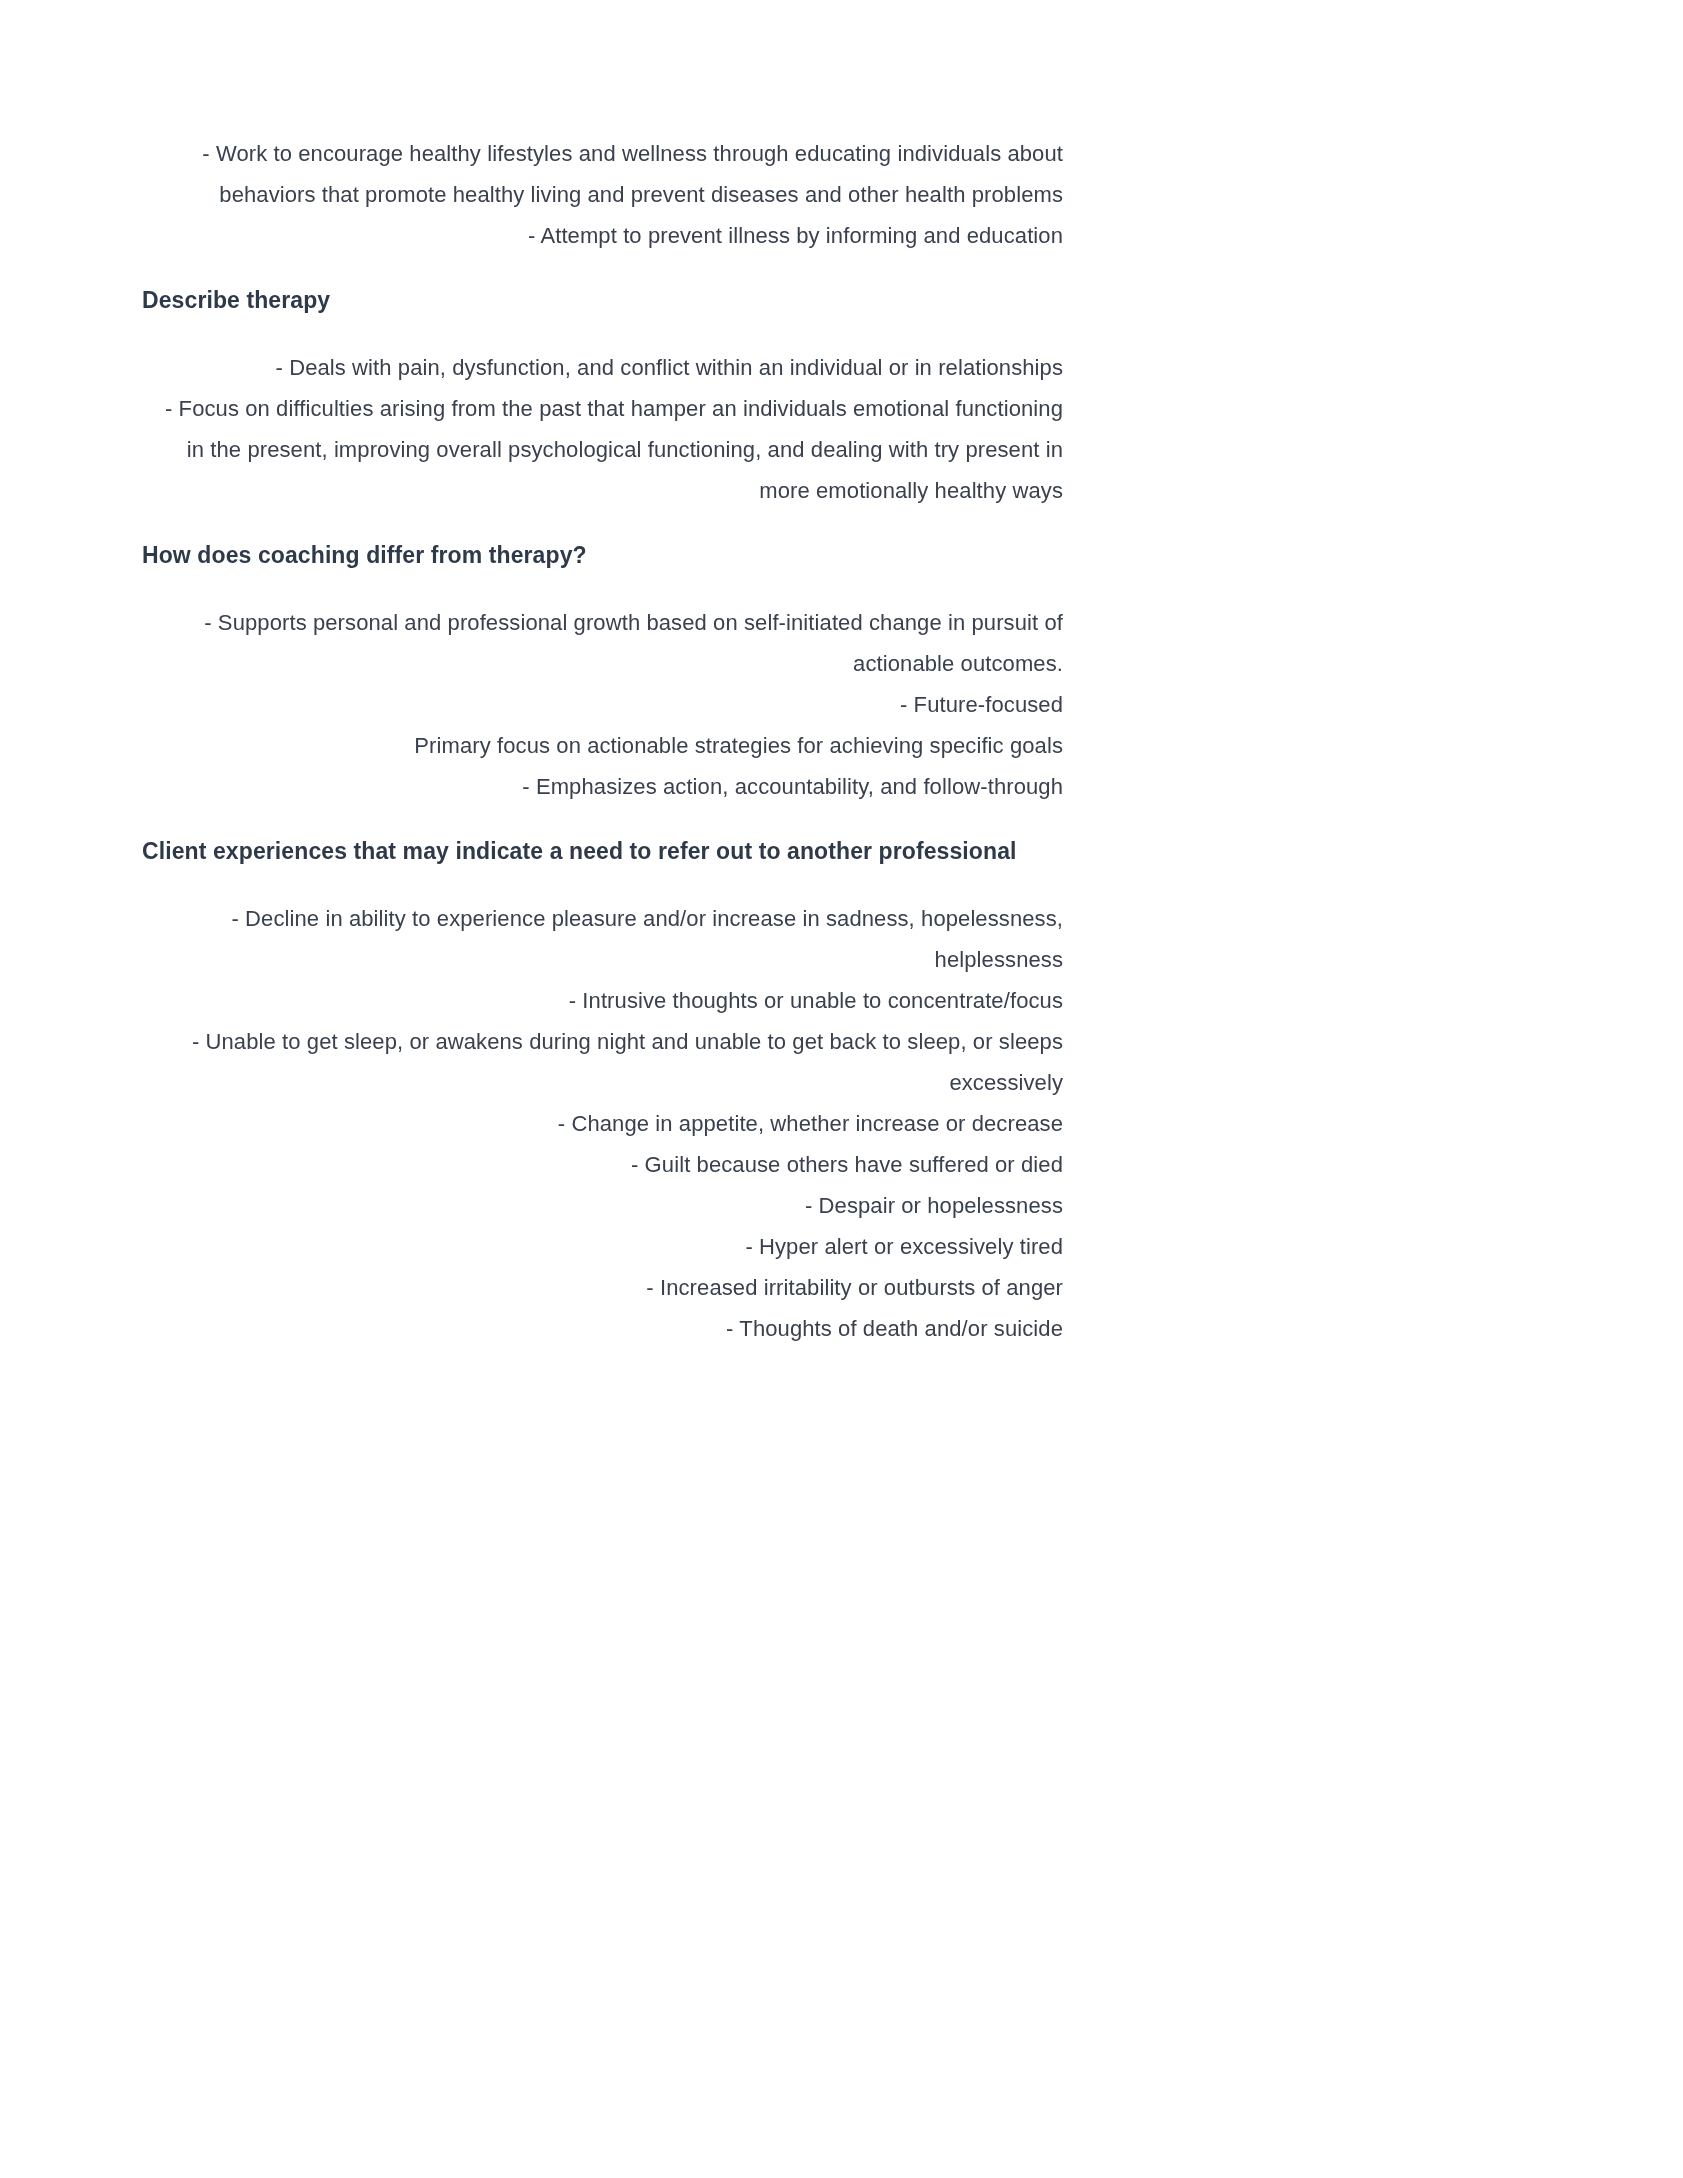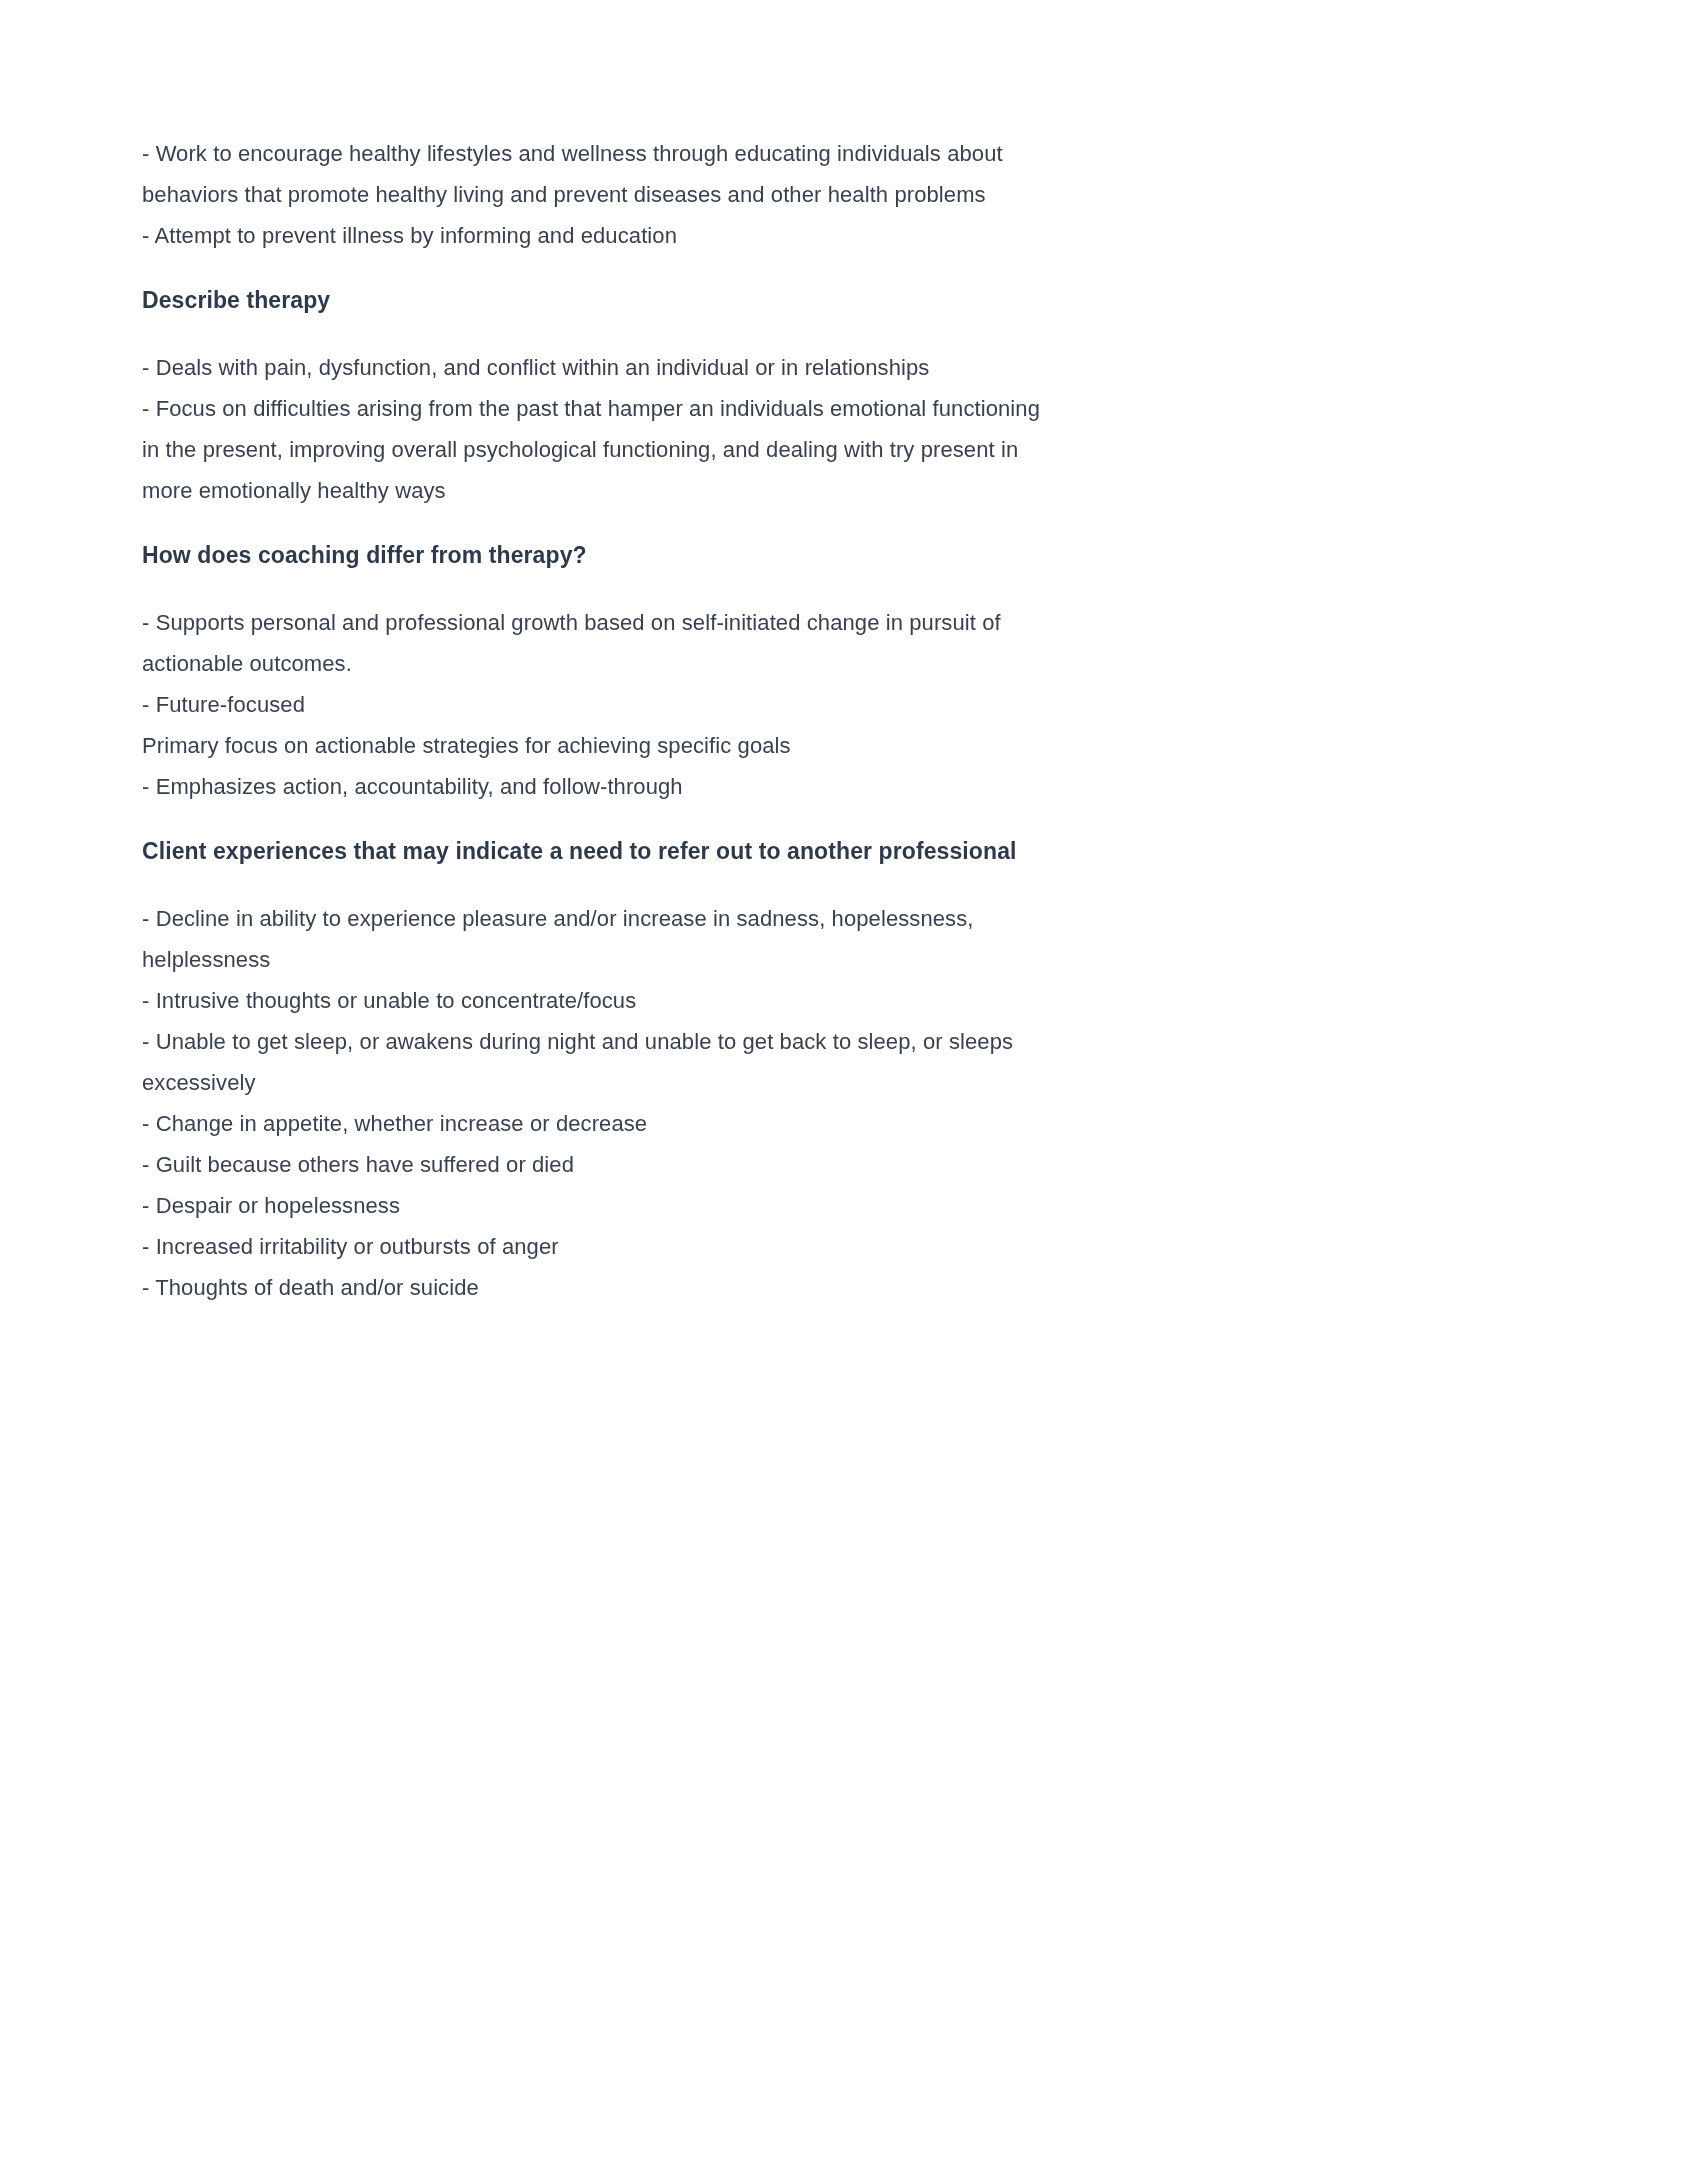--- a/index.html
+++ b/index.html
@@ -24,20 +24,21 @@
     font-size: 22px;
     line-height: 41px;
     font-weight: 400;
     letter-spacing: 0.1px;
   }
   .para {
     margin: 0 0 24px 0;
   }
   .line {
     display: block;
+    text-align: right;
   }
   h2.heading {
     margin: 8px 0 26px 0;
     font-size: 23px;
     line-height: 41px;
     font-weight: 700;
     color: #2e3a4a;
     letter-spacing: 0.1px;
   }
 </style>
@@ -70,19 +71,20 @@
 
     <h2 class="heading">Client experiences that may indicate a need to refer out to another professional</h2>
 
     <p class="para">
       <span class="line">- Decline in ability to experience pleasure and/or increase in sadness, hopelessness, helplessness</span>
       <span class="line">- Intrusive thoughts or unable to concentrate/focus</span>
       <span class="line">- Unable to get sleep, or awakens during night and unable to get back to sleep, or sleeps excessively</span>
       <span class="line">- Change in appetite, whether increase or decrease</span>
       <span class="line">- Guilt because others have suffered or died</span>
       <span class="line">- Despair or hopelessness</span>
+      <span class="line">- Hyper alert or excessively tired</span>
       <span class="line">- Increased irritability or outbursts of anger</span>
       <span class="line">- Thoughts of death and/or suicide</span>
     </p>
 
   </div>
 </div>
 
 
 </body></html>

